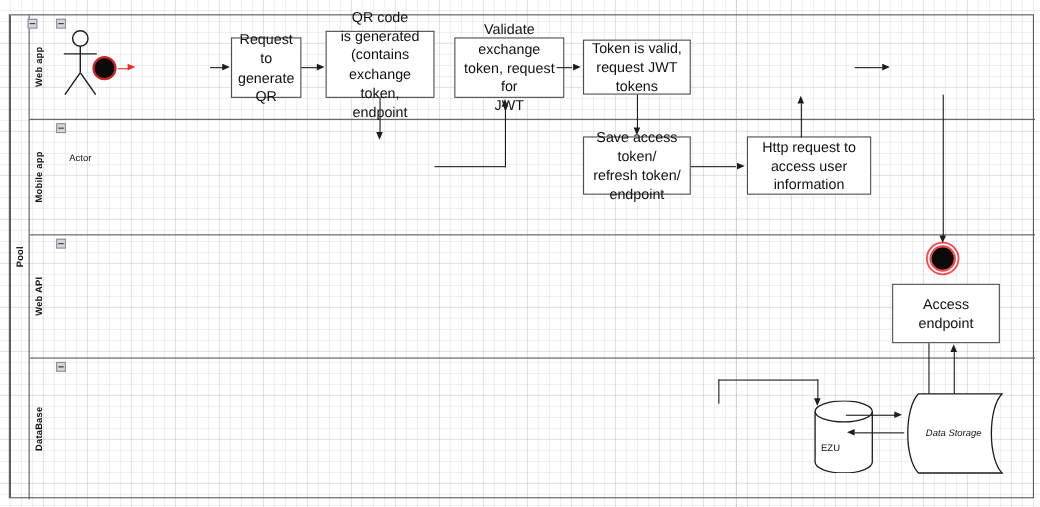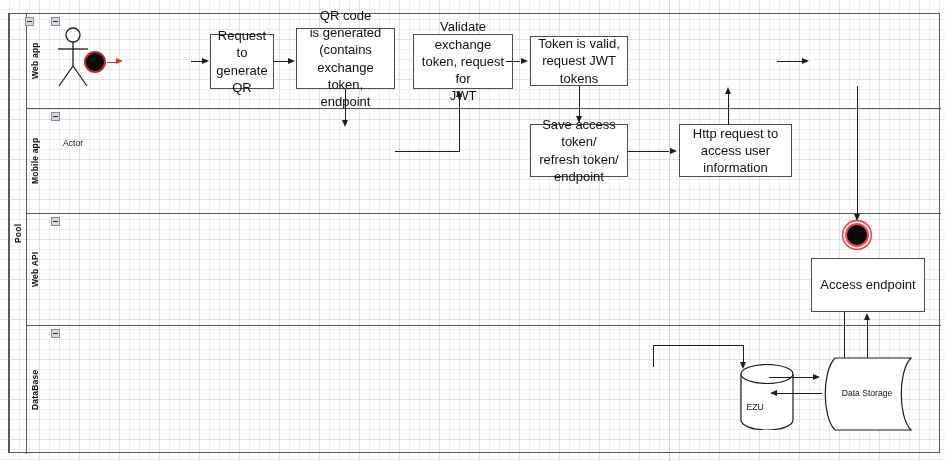--- a/index.html
+++ b/index.html
@@ -204,21 +204,21 @@
 
 
   <div class="task" style="left:530px;top:124px;width:98px;height:53px;">Save access token/
 refresh token/
 endpoint</div>
 
   <div class="task" style="left:679px;top:124px;width:113px;height:53px;">Http request to
 access user
 information</div>
 
-  <div class="task" style="left:811px;top:258px;width:114px;height:54px;">Access endpoint</div>
+  <div class="task" style="left:811px;top:258px;width:98px;height:54px;">Access endpoint</div>
 
   <div class="end-event" style="left:845px;top:223px;"></div>
 
   <div class="ln lnh" style="left:191px;top:61px;width:12px;"></div>
   <div class="arrow ar-right" style="left:202px;top:57.5px;"></div>
 
   <div class="ln lnh" style="left:274px;top:61px;width:14px;"></div>
   <div class="arrow ar-right" style="left:288px;top:57.5px;"></div>
 
   <div class="ln lnv" style="left:345px;top:89px;width:1.25px;height:32px;"></div>
@@ -259,21 +259,21 @@
       <ellipse cx="27" cy="10" rx="26" ry="9.5" fill="#ffffff" stroke="#1d1d1d" stroke-width="1.2"></ellipse>
     </svg>
     <div class="cyl-label" style="top:38px;left:0;">EZU</div>
   </div>
 
   <div class="ln lnv" style="left:653px;top:345px;height:22px;"></div>
   <div class="ln lnh" style="left:653px;top:345px;width:91px;"></div>
   <div class="ln lnv" style="left:743px;top:345px;height:18px;"></div>
   <div class="arrow ar-down" style="left:739.5px;top:362px;"></div>
 
-  <div class="datastore" style="left:822px;top:357px;width:90px;height:74px;">
+  <div class="datastore" style="left:822px;top:357px;width:90px;height:74px;font-style:italic;">
     <svg width="90" height="74" viewBox="0 0 90 74">
       <path d="M13,1 L89,1 C76,14 76,60 89,73 L13,73 C0,60 0,14 13,1 Z" fill="#ffffff" stroke="#1d1d1d" stroke-width="1.2"></path>
     </svg>
     <div class="datastore-label" style="top:31px;left:0;">Data Storage</div>
   </div>
 
   <div class="ln lnh" style="left:769px;top:377px;width:45px;"></div>
   <div class="arrow ar-right" style="left:813px;top:373.5px;"></div>
 
   <div class="ln lnh" style="left:777px;top:393px;width:45px;"></div>

